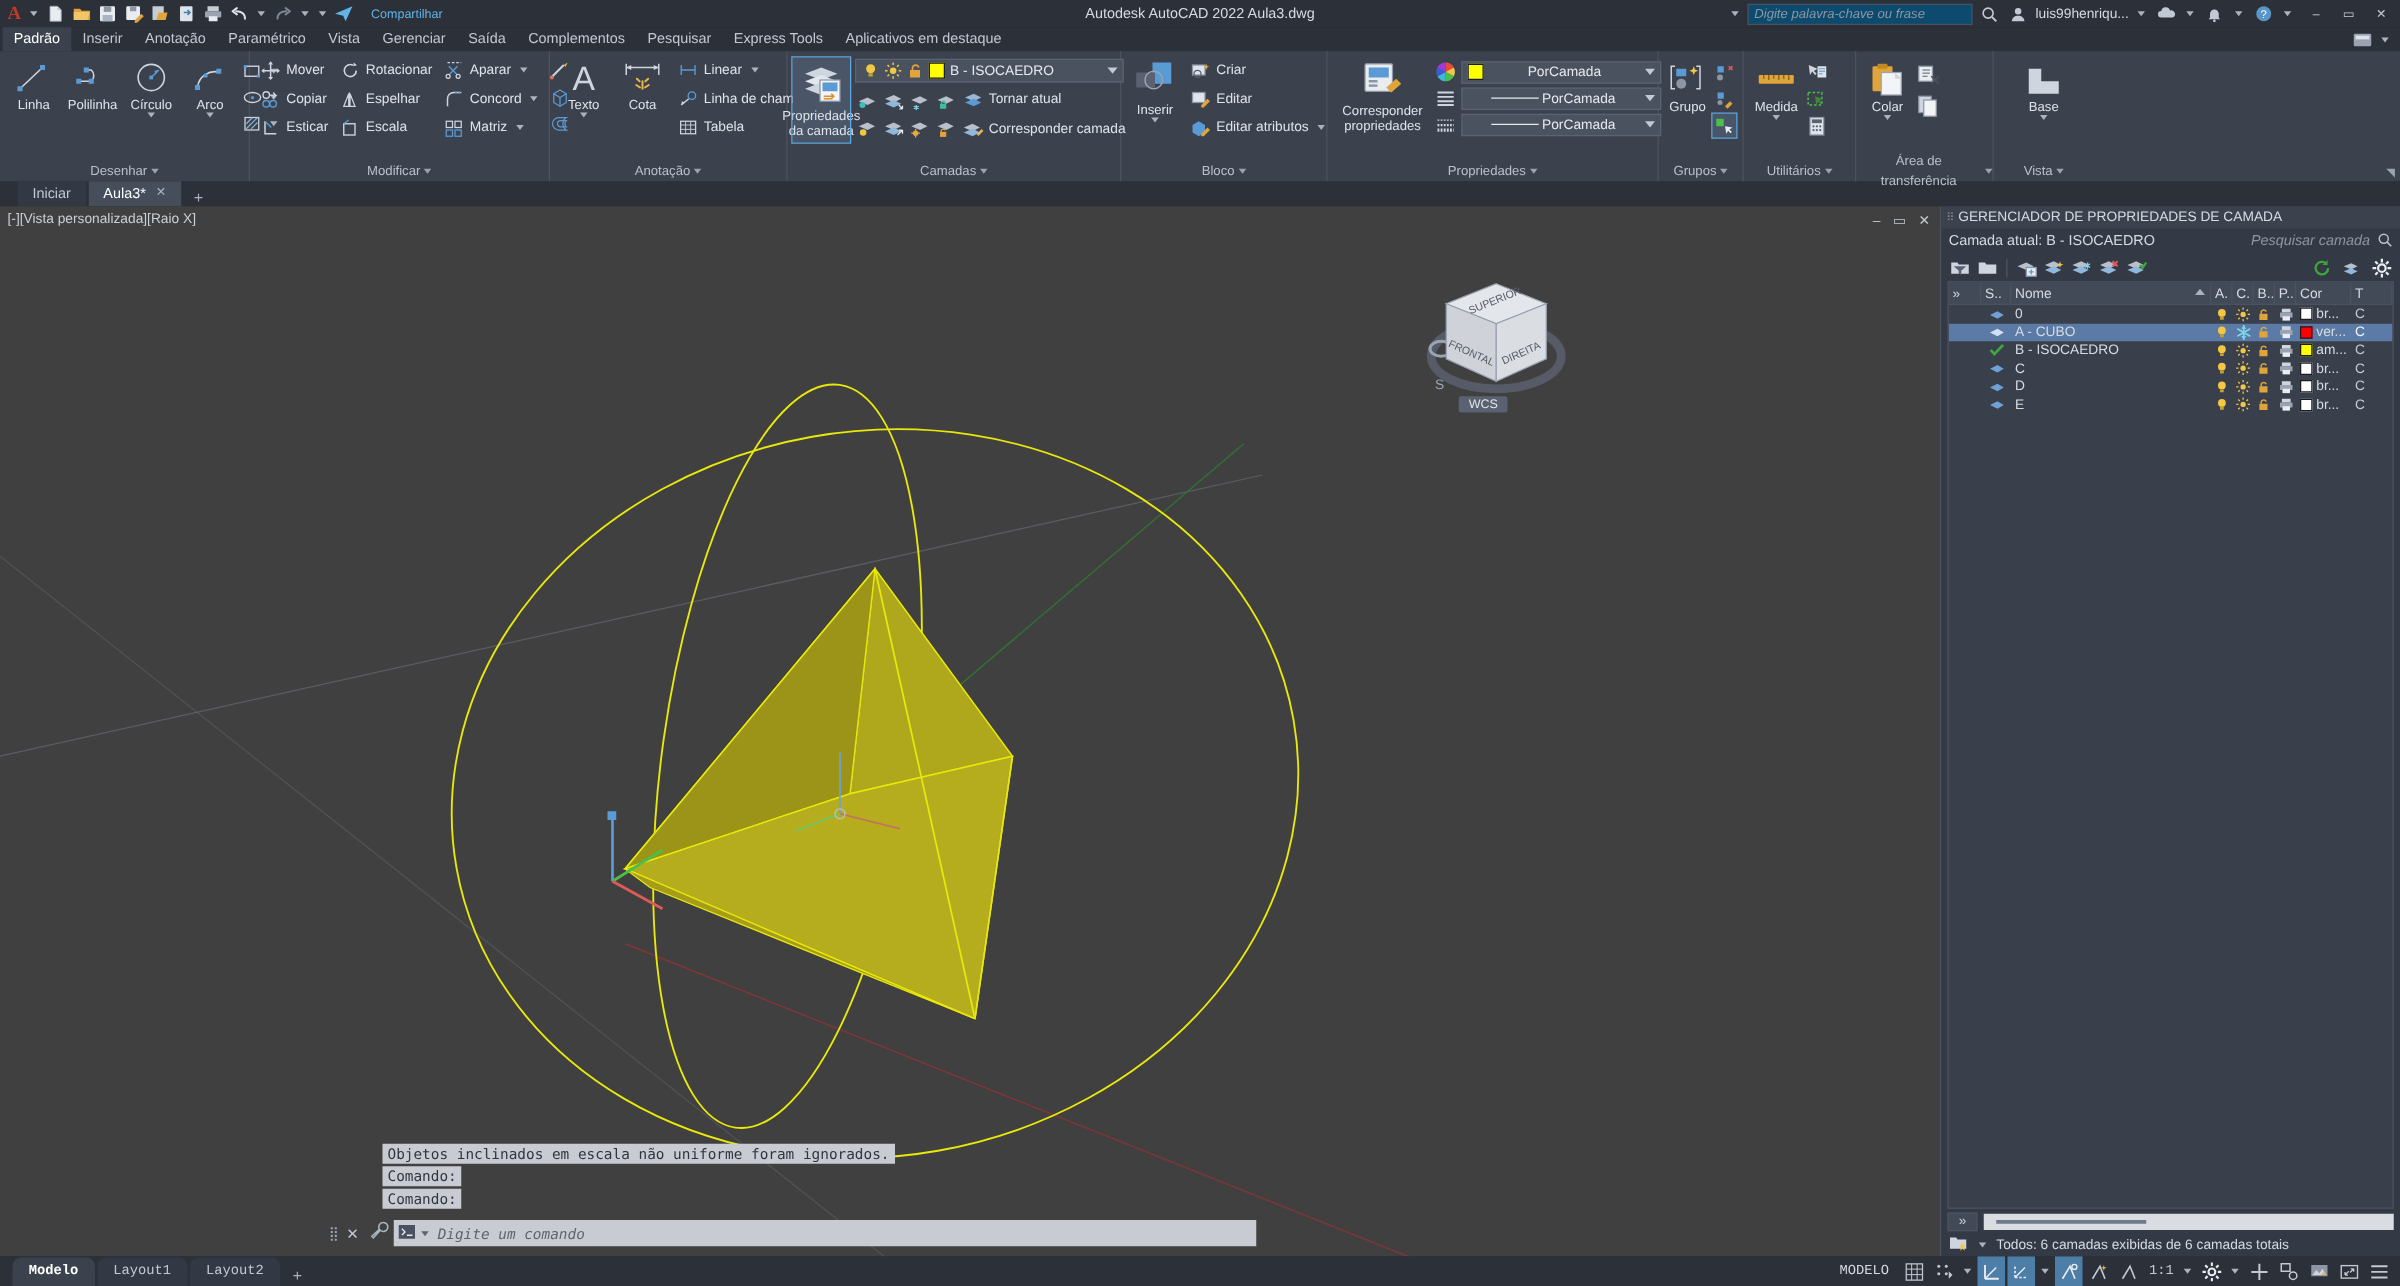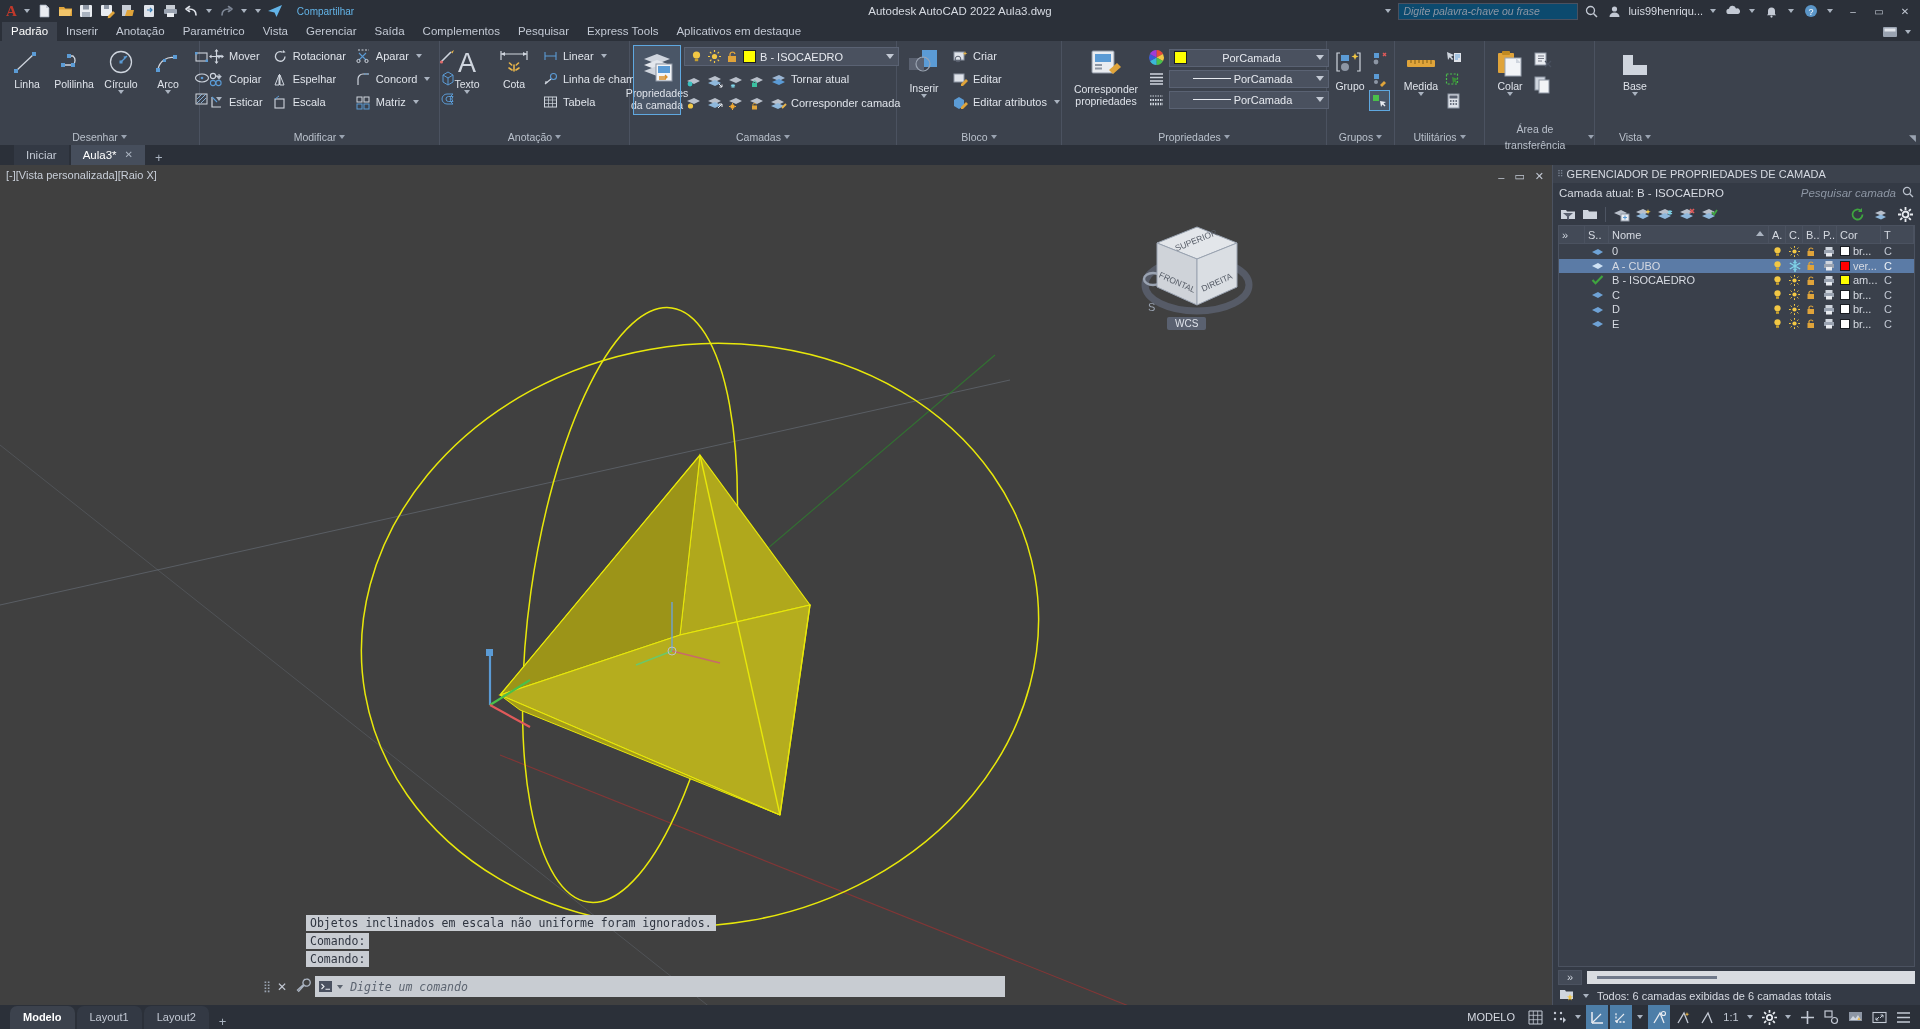--- a/index.html
+++ b/index.html
@@ -88,21 +88,21 @@
   .lpm-rows{flex:1;overflow:hidden;}
   .lrow{height:14.5px;display:flex;align-items:center;font-size:11px;color:#d6dae2;}
   .lrow.sel{background:#5b7ba6;}
   .lrow .c{padding:0 3px;white-space:nowrap;overflow:hidden;height:14.5px;line-height:14.5px;display:flex;align-items:center;}
   .lpm-bottom{height:20px;display:flex;align-items:center;padding:0 5px;}
   .lpm-status{height:18px;display:flex;align-items:center;gap:5px;padding:0 6px;font-size:11px;color:#d6dae2;}
   .hscroll{flex:1;height:13px;background:#d9dce1;margin-left:5px;position:relative;}
   .hscroll .thumb{position:absolute;left:10px;top:5px;width:120px;height:3px;background:#70798a;}
 
   
-  .statusbar{height:24px;flex:0 0 24px;background:#2b3039;display:flex;align-items:center;font-size:11px;color:#c3c9d4;}
+  .statusbar{height:24px;flex:0 0 24px;background:#2b3039;display:flex;align-items:center;font-size:11px;color:#c3c9d4;font-family:Liberation Mono, monospace;}
   .modeltabs{display:flex;align-items:flex-end;height:24px;padding-left:10px;gap:0px;}
   .mtab{font-size:11px;padding:4px 13px 5px 13px;color:#c3c9d4;background:#333944;line-height:14px;
     border-radius:7px 7px 0 0;margin-right:2px;}
   .mtab.active{background:#3c424d;color:#ffffff;font-weight:bold;}
   .mplus{font-size:13px;color:#aab3c0;padding:0 8px;}
   .status-right{margin-left:auto;display:flex;align-items:center;gap:2px;padding-right:6px;}
   .sbtn{height:24px;min-width:22px;display:flex;align-items:center;justify-content:center;padding:0 3px;}
   .sbtn.blue{background:#4d7ea8;}
   .modelo-lbl{font-size:11px;color:#d6dae2;padding:0 7px;}
   svg{overflow:visible;}

